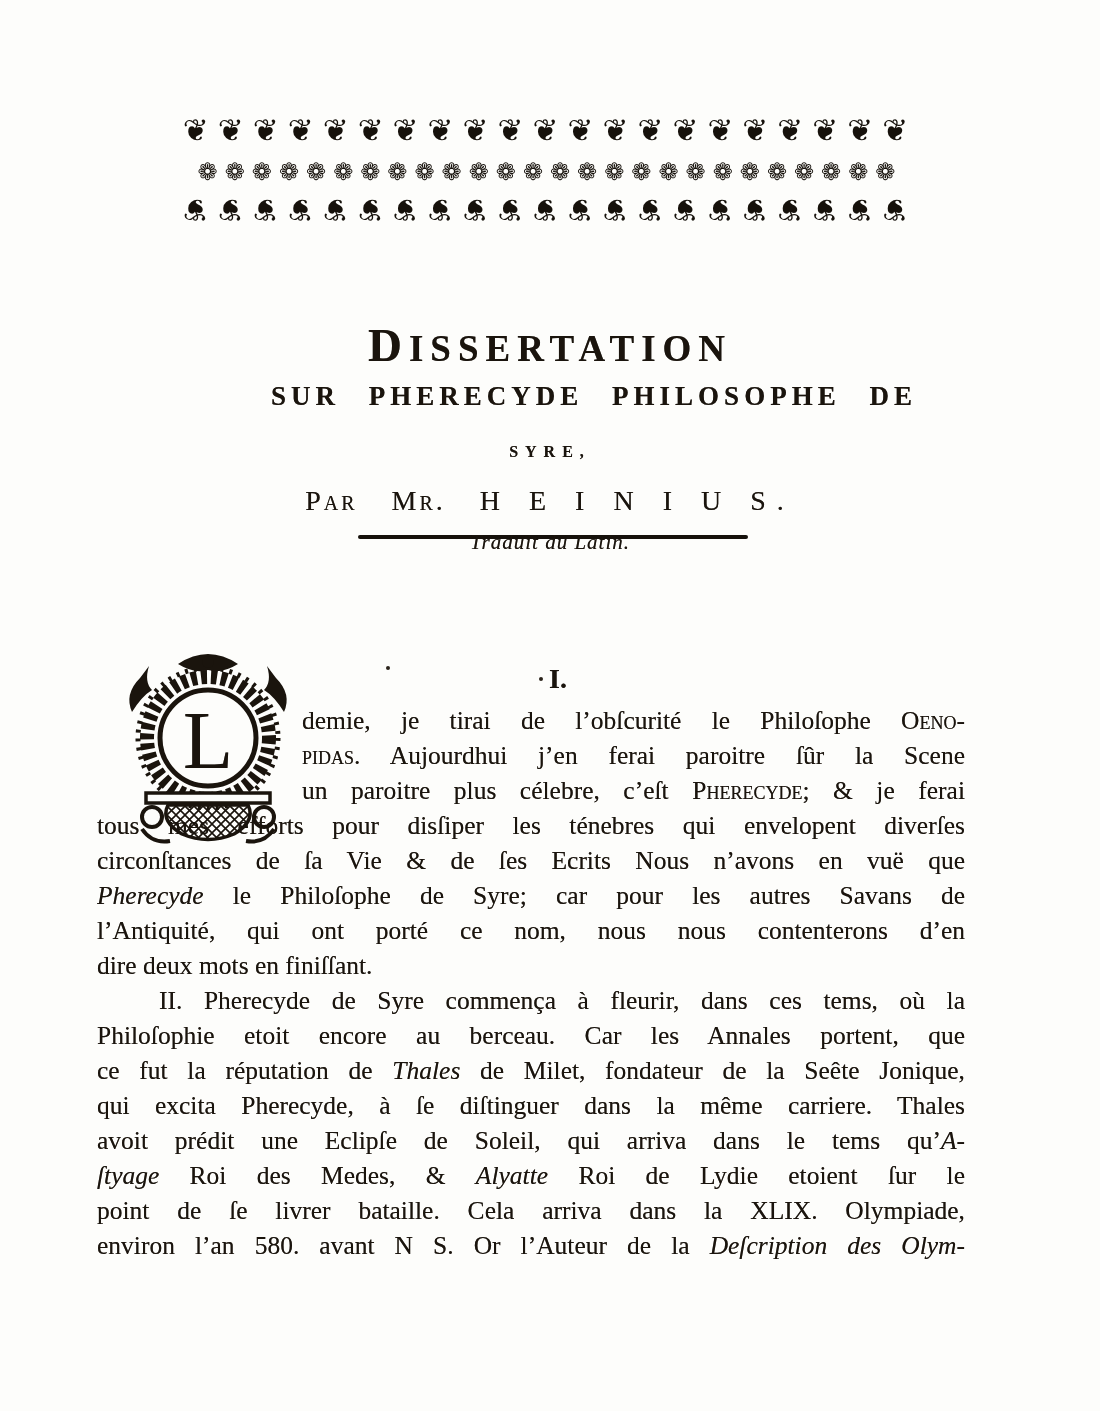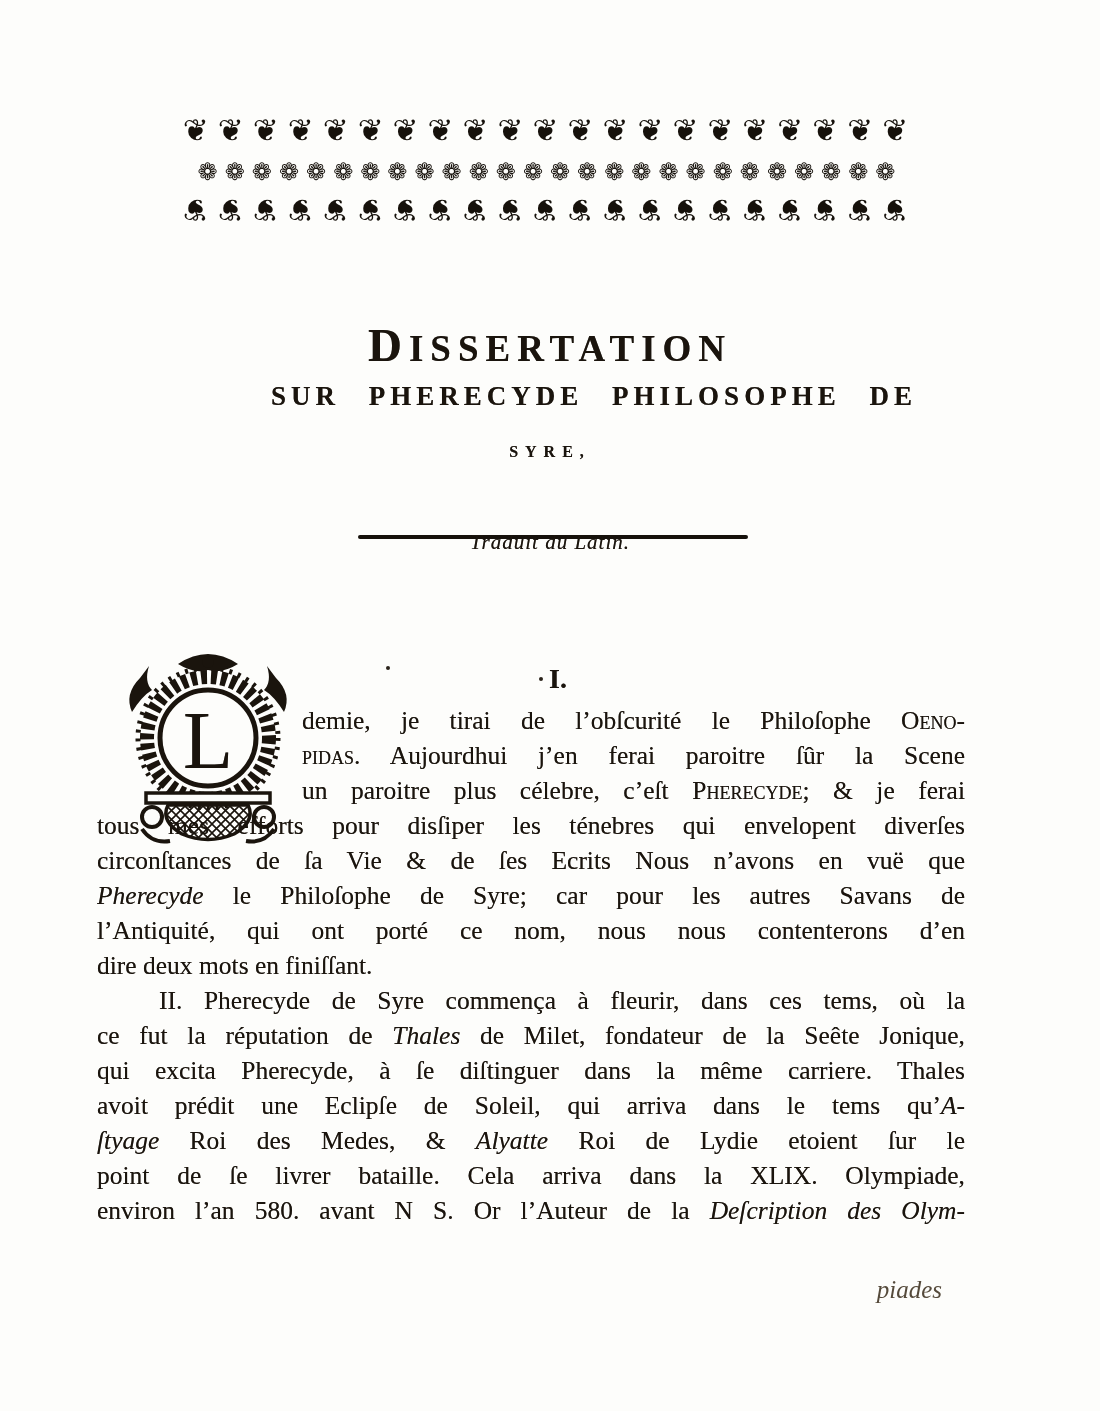--- a/index.html
+++ b/index.html
@@ -50,20 +50,21 @@
 
 <div class="page">
 
   <div class="center orn orn-row1">❦❦❦❦❦❦❦❦❦❦❦❦❦❦❦❦❦❦❦❦❦</div>
   <div class="center orn orn-row2">❁❁❁❁❁❁❁❁❁❁❁❁❁❁❁❁❁❁❁❁❁❁❁❁❁❁</div>
   <div class="center orn orn-row3">❦❦❦❦❦❦❦❦❦❦❦❦❦❦❦❦❦❦❦❦❦</div>
 
   <div class="center title1"><span class="initial">D</span><span>ISSERTATION</span></div>
   <div class="center title2">SUR PHERECYDE PHILOSOPHE DE</div>
   <div class="center title3">SYRE,</div>
+  <div class="center byline"><span class="sc">Par</span><span class="sc gap">Mr.</span><span class="wide">H E I N I U S.</span></div>
   <div class="rule"></div>
   <div class="center tagline">Traduit du Latin.</div>
 
   <div class="sec">I.</div>
   <div class="speck speck1"></div>
   <div class="speck speck2"></div>
 
   <svg class="dropcap" width="172" height="205" viewBox="0 0 172 205">
     <defs>
       <pattern id="xhatch" width="9" height="9" patternUnits="userSpaceOnUse">
@@ -95,23 +96,23 @@
   <div class="body">
       <div class="bline ind"><span class="seg-n">demie, je tirai de l’obſcurité le Philoſophe </span><span class="seg-sc">Oeno-</span></div>
       <div class="bline ind"><span class="seg-sc">pidas.</span><span class="seg-n">  Aujourdhui j’en ferai paroitre ſûr la Scene</span></div>
       <div class="bline ind"><span class="seg-n">un paroitre plus célebre, c’eſt </span><span class="seg-sc">Pherecyde</span><span class="seg-n">; &amp; je ferai</span></div>
       <div class="bline"><span class="seg-n">tous mes efforts pour disſiper les ténebres qui envelopent diverſes</span></div>
       <div class="bline"><span class="seg-n">circonſtances de ſa Vie &amp; de ſes Ecrits   Nous n’avons en vuë que</span></div>
       <div class="bline"><span class="seg-i">Pherecyde</span><span class="seg-n"> le Philoſophe de Syre; car pour les autres Savans de</span></div>
       <div class="bline"><span class="seg-n">l’Antiquité, qui ont porté ce nom, nous nous contenterons d’en</span></div>
       <div class="bline noj"><span class="seg-n">dire deux mots en finiſſant.</span></div>
       <div class="bline pind"><span class="seg-n">II. Pherecyde de Syre commença à fleurir, dans ces tems, où la</span></div>
+      <div class="bline"><span class="seg-n">Philoſophie etoit encore au berceau.  Car les Annales portent, que</span></div>
       <div class="bline"><span class="seg-n">ce fut la réputation de </span><span class="seg-i">Thales</span><span class="seg-n"> de Milet, fondateur de la Seête Jonique,</span></div>
       <div class="bline"><span class="seg-n">qui excita Pherecyde, à ſe diſtinguer dans la même carriere.  Thales</span></div>
       <div class="bline"><span class="seg-n">avoit prédit une Eclipſe de Soleil, qui arriva dans le tems qu’</span><span class="seg-i">A-</span></div>
       <div class="bline"><span class="seg-i">ſtyage</span><span class="seg-n"> Roi des Medes, &amp; </span><span class="seg-i">Alyatte</span><span class="seg-n"> Roi de Lydie etoient ſur le</span></div>
       <div class="bline"><span class="seg-n">point de ſe livrer bataille.  Cela arriva dans la XLIX. Olympiade,</span></div>
       <div class="bline"><span class="seg-n">environ l’an 580. avant N S.  Or l’Auteur de la </span><span class="seg-i">Deſcription des Olym-</span></div>
     </div>
 
-  <div class="catchword">piades</div>
 
 </div>
 
 </body></html>

